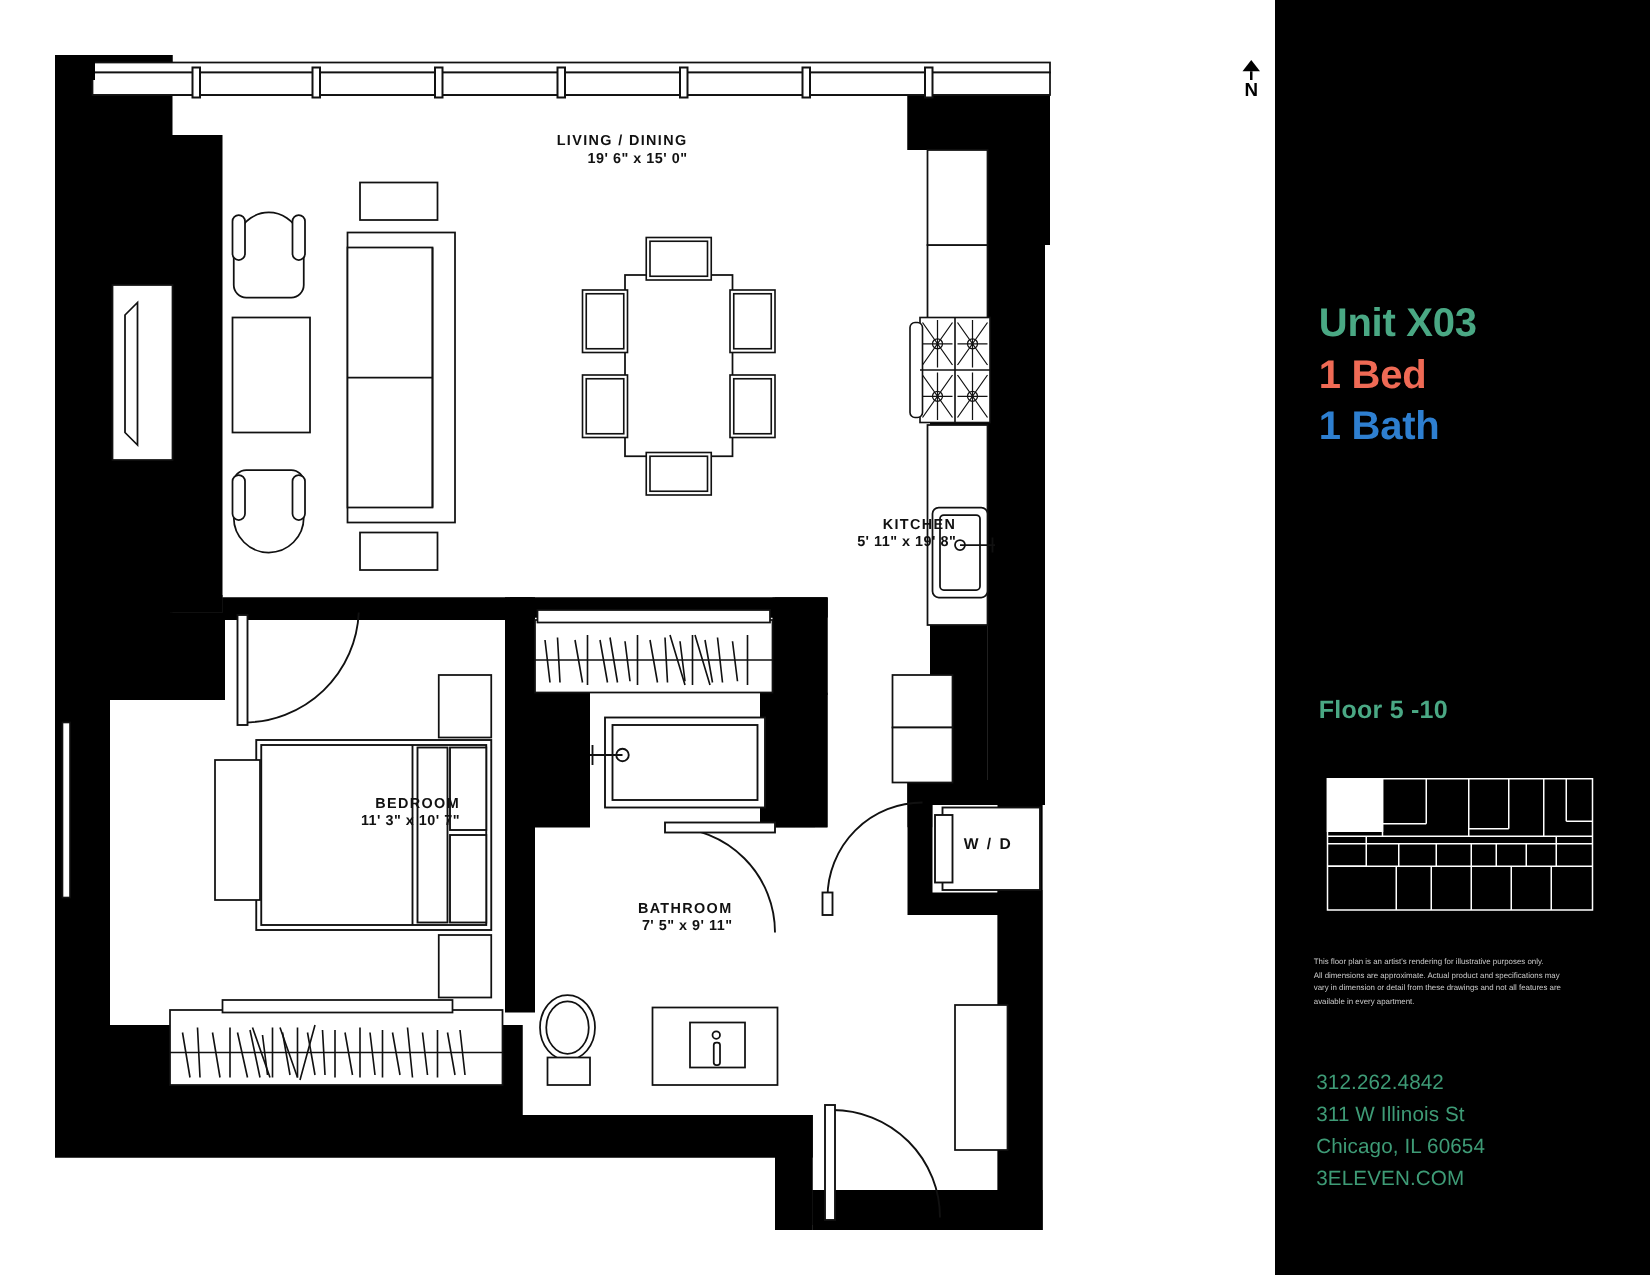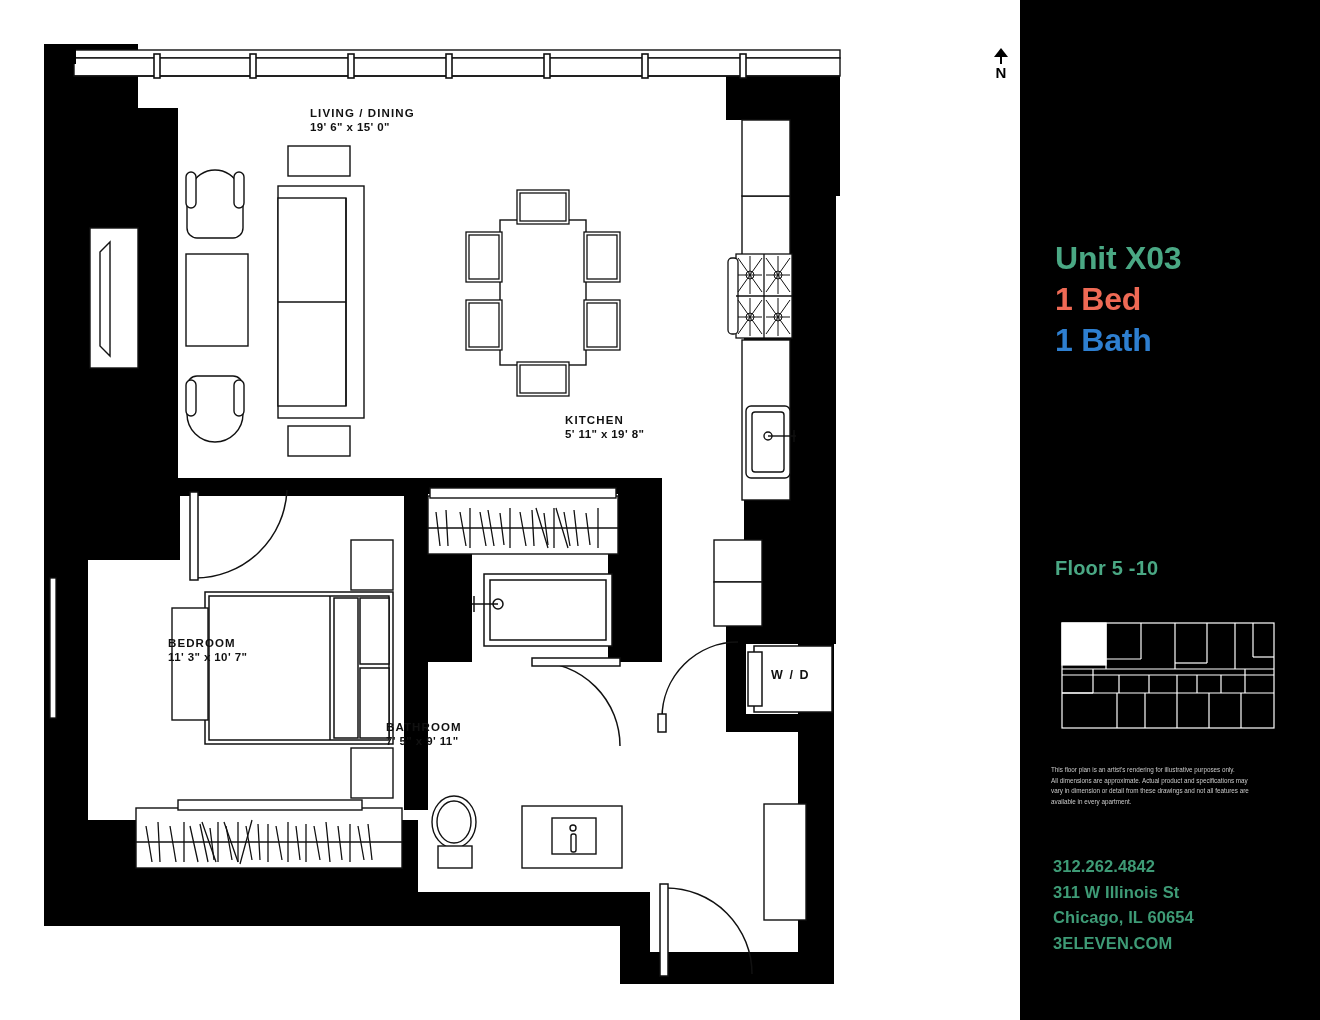--- a/index.html
+++ b/index.html
@@ -16,21 +16,21 @@
   #plan-svg { position:absolute; left:0; top:0; }
 
   .north-wrap { position:absolute; left:983px; top:48px; width:36px; height:46px; text-align:center; }
   .north-arrow { width:0; height:0; margin:0 auto;
     border-left:7px solid transparent; border-right:7px solid transparent;
     border-bottom:9px solid #000; }
   .north-stem { width:2px; height:7px; background:#000; margin:0 auto; }
   .north-letter { font-size:15px; font-weight:bold; color:#000; line-height:15px; margin-top:1px;
     font-family:"Liberation Sans", sans-serif; }
 
-  .rm-label { position:absolute; text-align:left; color:#111;
+  .rm-label { position:absolute; text-align:right; color:#111;
      font-family:"Liberation Sans", sans-serif; white-space:nowrap; }
   .rm-name { font-size:11.5px; font-weight:bold; letter-spacing:1.1px; line-height:14px; }
   .rm-dims { font-size:11.5px; font-weight:bold; letter-spacing:0.4px; line-height:15px; }
   .wd-label { position:absolute; font-size:12.5px; font-weight:bold; letter-spacing:1.6px; color:#111; }
 
   
   #panel { position:absolute; left:1020px; top:0; width:300px; height:1020px; background:#000; }
 
   .logo { position:absolute; left:1050px; top:58px; height:48px;
     font-size:46px; font-weight:bold; letter-spacing:-0.5px; line-height:48px;
@@ -44,21 +44,21 @@
   .floor-line { position:absolute; left:1055px; top:557px; font-size:20px; font-weight:bold;
     letter-spacing:0.2px; font-family:"Liberation Sans", sans-serif; }
 
   #keyplan { position:absolute; left:1057px; top:613px; }
 
   .disclaimer { position:absolute; left:1051px; top:765px; width:228px;
     font-size:6.3px; line-height:10.6px; color:#c9c9c9; font-family:"Liberation Sans", sans-serif; }
   .disclaimer p { margin:0; }
 
   .contact { position:absolute; left:1053px; top:854px; width:250px; }
-  .contact div { font-size:16.5px; font-weight:bold; line-height:25.5px; letter-spacing:0.1px;
+  .contact div { font-size:16.5px; font-weight:normal; line-height:25.5px; letter-spacing:0.1px;
     font-family:"Liberation Sans", sans-serif; }
 </style>
 </head>
 <body>
 
 <div id="root">
 
   <div id="plan-area">
     <svg id="plan-svg" width="1020" height="1020" viewBox="0 0 1020 1020">
       <g fill="none" stroke="#111" stroke-width="1.6">

